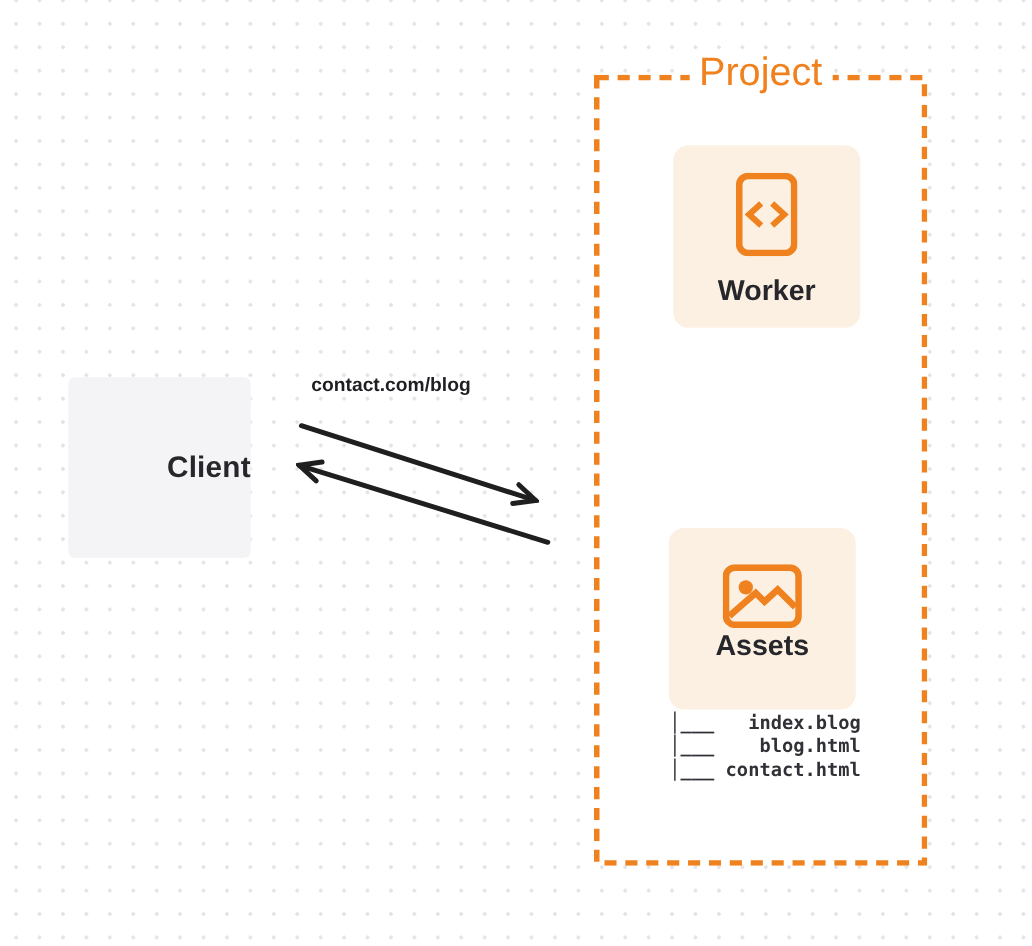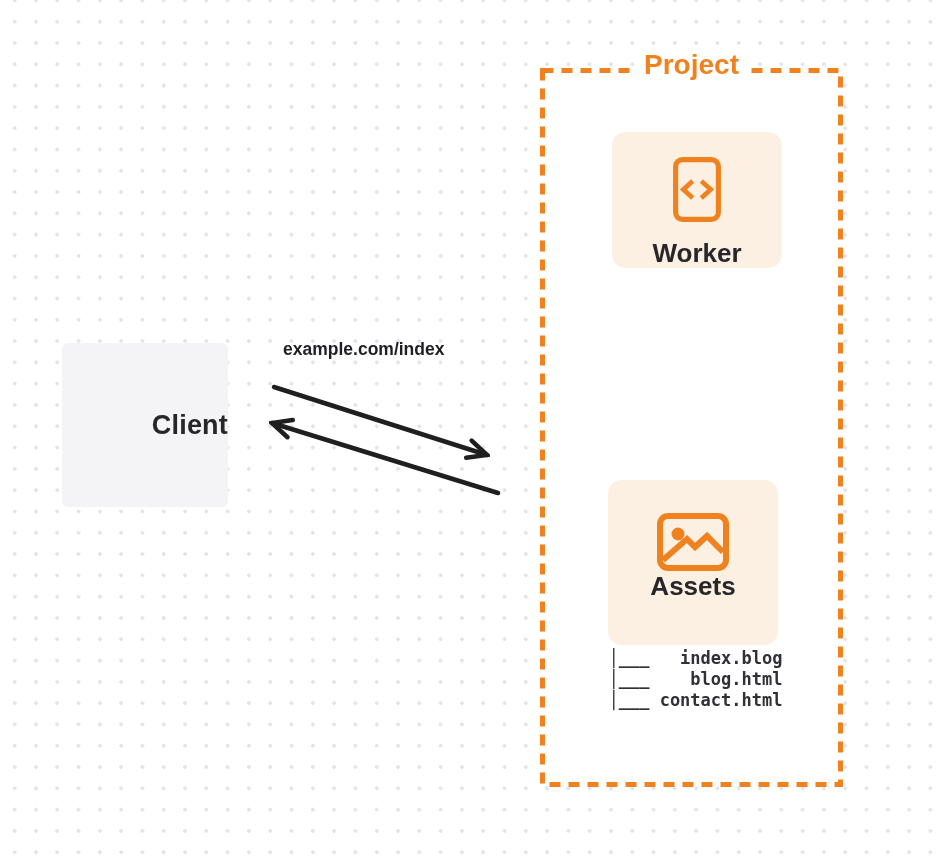--- a/index.html
+++ b/index.html
@@ -45,34 +45,34 @@
     left: 540px; top: 68px;
     width: 303px; height: 719px;
   }
   .project-border { position: absolute; left: 0; top: 0; }
   .project-label {
     position: absolute;
     left: 50%; top: -18px;
     transform: translateX(-50%);
     background: #ffffff;
     padding: 0 9px;
-    font-size: 28px; font-weight: bold; color: #f0811f;
+    font-size: 36px; font-weight: normal; color: #f0811f;
     line-height: 30px;
     white-space: nowrap;
   }
 
   
   .card {
     position: absolute;
     width: 170px;
     background: #fcf0e3;
     border-radius: 14px;
     display: flex; flex-direction: column; align-items: center;
   }
-  .worker-card { left: 72px; top: 64px; height: 136px; padding-top: 25px; }
+  .worker-card { left: 72px; top: 64px; height: 166px; padding-top: 25px; }
   .assets-card { left: 68px; top: 412px; height: 165px; padding-top: 33px; }
   .card-label {
     font-size: 26px; font-weight: bold; color: #26262b; line-height: 30px;
   }
   .worker-card .card-label { margin-top: 16px; }
   .assets-card .card-label { }
 
   
   .file-tree {
     position: absolute;
@@ -87,21 +87,21 @@
 </style>
 </head>
 <body>
 
 <div class="stage">
 
   <div class="client-box">
     <span class="client-label">Client</span>
   </div>
 
-  <div class="request-label">example.com/index</div>
+  <div class="request-label">contact.com/blog</div>
 
   <svg class="arrows" width="265" height="135" viewBox="0 0 265 135">
     <defs>
       <marker id="arrow-head" viewBox="0 0 28 26" markerWidth="28" markerHeight="26" refX="25" refY="13" orient="auto" markerUnits="userSpaceOnUse">
         <path d="M6,4 L25,13 L6,22" fill="none" stroke="#1f1f1f" stroke-width="4.5" stroke-linecap="round"></path>
       </marker>
     </defs>
     <path d="M19,14 L232,82" fill="none" stroke="#1f1f1f" stroke-width="4.5" stroke-linecap="round" marker-end="url(#arrow-head)"></path>
     <path d="M243,120 L17,50" fill="none" stroke="#1f1f1f" stroke-width="4.5" stroke-linecap="round" marker-end="url(#arrow-head)"></path>
   </svg>

